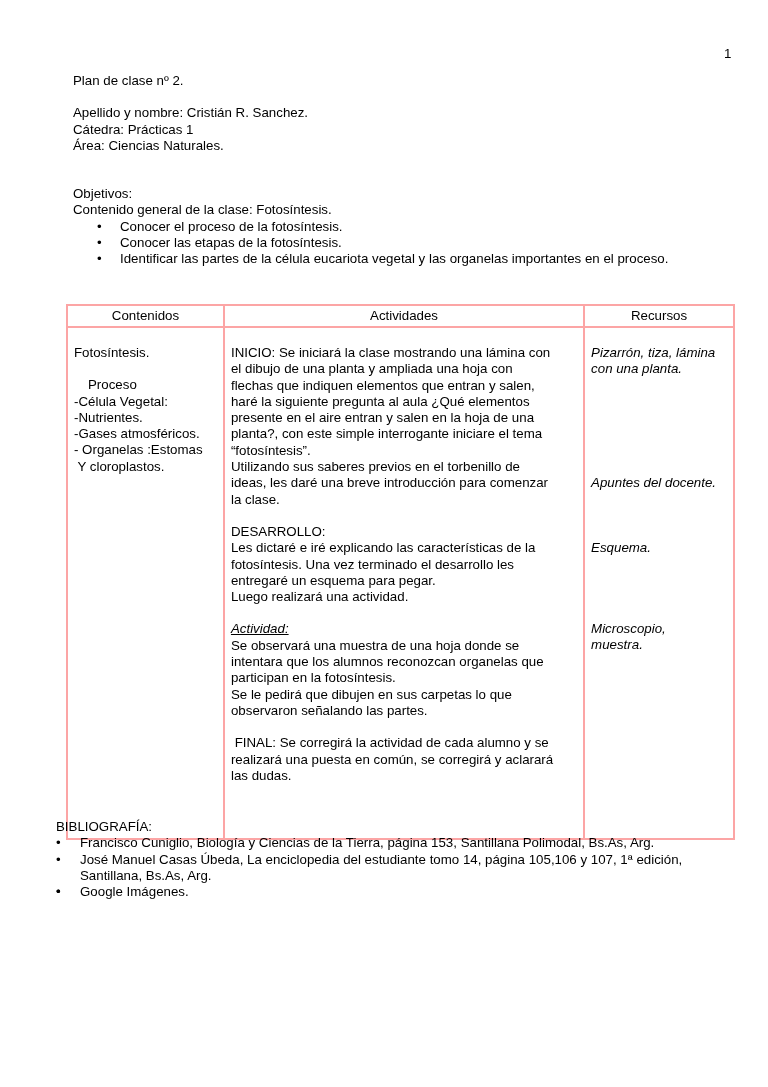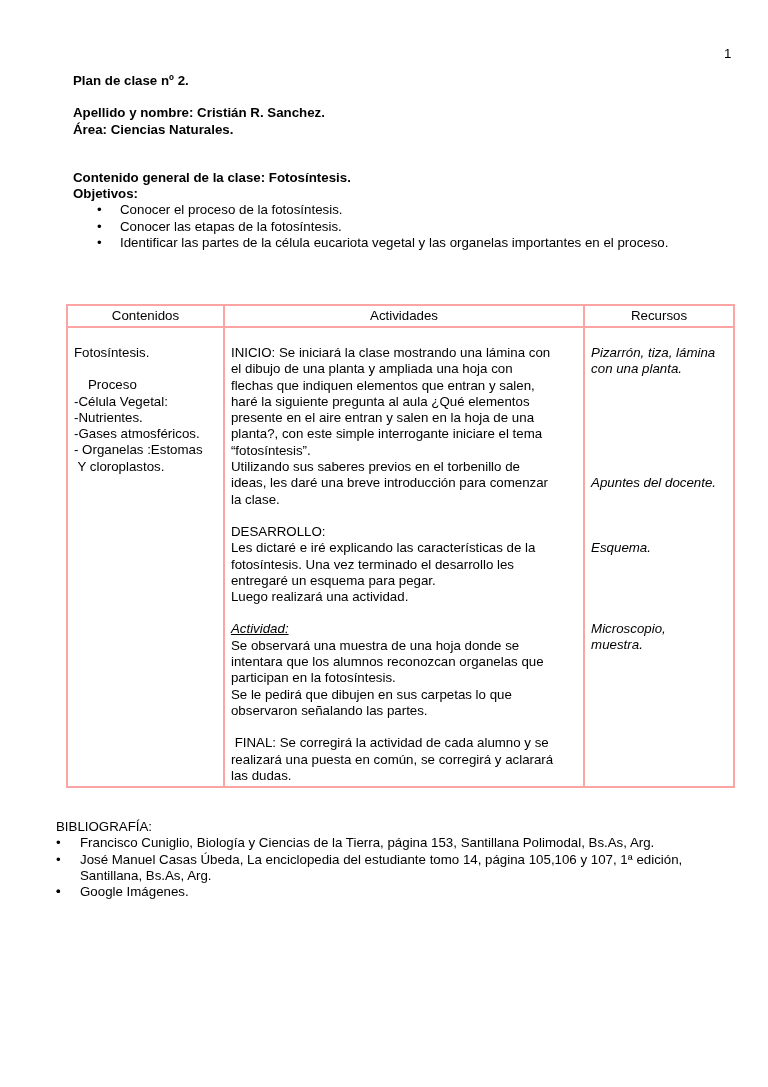--- a/index.html
+++ b/index.html
@@ -1,56 +1,57 @@
 <!DOCTYPE html>
 <html><head>
 <meta charset="utf-8">
 <style>
   html, body { margin: 0; padding: 0; background: #ffffff; }
   body { width: 768px; height: 1087px; position: relative; overflow: hidden;
          font-family: "Liberation Sans", sans-serif; font-size: 13.3px; color: #000; line-height: 16.3px; }
   .abs { position: absolute; }
   .pagenum { left: 724px; top: 46px; }
   .header { left: 73px; top: 73px; width: 660px; }
-  .header div { white-space: nowrap; font-weight: bold; }
+  .header div { white-space: nowrap; }
   .gap { height: 16px; }
   .gap2 { height: 32px; }
   ul.obj { list-style: none; margin: 0; padding: 0; }
   ul.obj li { position: relative; padding-left: 47px; white-space: nowrap; }
   ul.obj li .bullet { position: absolute; left: 24px; top: 0; }
   table.plan { position: absolute; left: 66px; top: 304px; width: 669px; border-collapse: collapse; table-layout: fixed; }
   table.plan td, table.plan th { border: 2px solid #fca5a5; vertical-align: top; padding: 0; font-weight: normal; }
   table.plan th { height: 20px; text-align: center; line-height: 20px; }
   .c1 { width: 156px; }
   .c2 { width: 358px; }
   .c3 { width: 149px; }
   .cell { padding: 17px 6px 0 6px; }
   .cell2 { padding: 17px 6px 0 6px; }
-  .row-body { height: 460px; }
+  .row-body { height: 512px; }
   .indent3 { padding-left: 14px; }
   .para-gap { height: 16px; }
   .ul { text-decoration: underline; font-style: italic; }
   .biblio { left: 56px; top: 819px; width: 660px; }
   ul.bib { list-style: none; margin: 0; padding: 0; }
   ul.bib li { position: relative; padding-left: 24px; }
   ul.bib li .bullet { position: absolute; left: 0; top: 0; }
 </style>
 </head>
 <body>
 
 <div class="abs pagenum">1</div>
 
 <div class="abs header">
   <div>Plan de clase nº 2.</div>
   <div class="gap"></div>
   <div>Apellido y nombre: Cristián R. Sanchez.</div>
+  <div>Cátedra: Prácticas 1</div>
   <div>Área: Ciencias Naturales.</div>
   <div class="gap2"></div>
+  <div>Objetivos:</div>
   <div>Contenido general de la clase: Fotosíntesis.</div>
-  <div>Objetivos:</div>
   <ul class="obj">
     <li><span class="bullet">•</span><span>Conocer el proceso de la fotosíntesis.</span></li>
     <li><span class="bullet">•</span><span>Conocer las etapas de la fotosíntesis.</span></li>
     <li><span class="bullet">•</span><span>Identificar las partes de la célula eucariota vegetal y las organelas importantes en el proceso.</span></li>
   </ul>
 </div>
 
 <table class="plan">
   <colgroup>
       <col class="c1">

